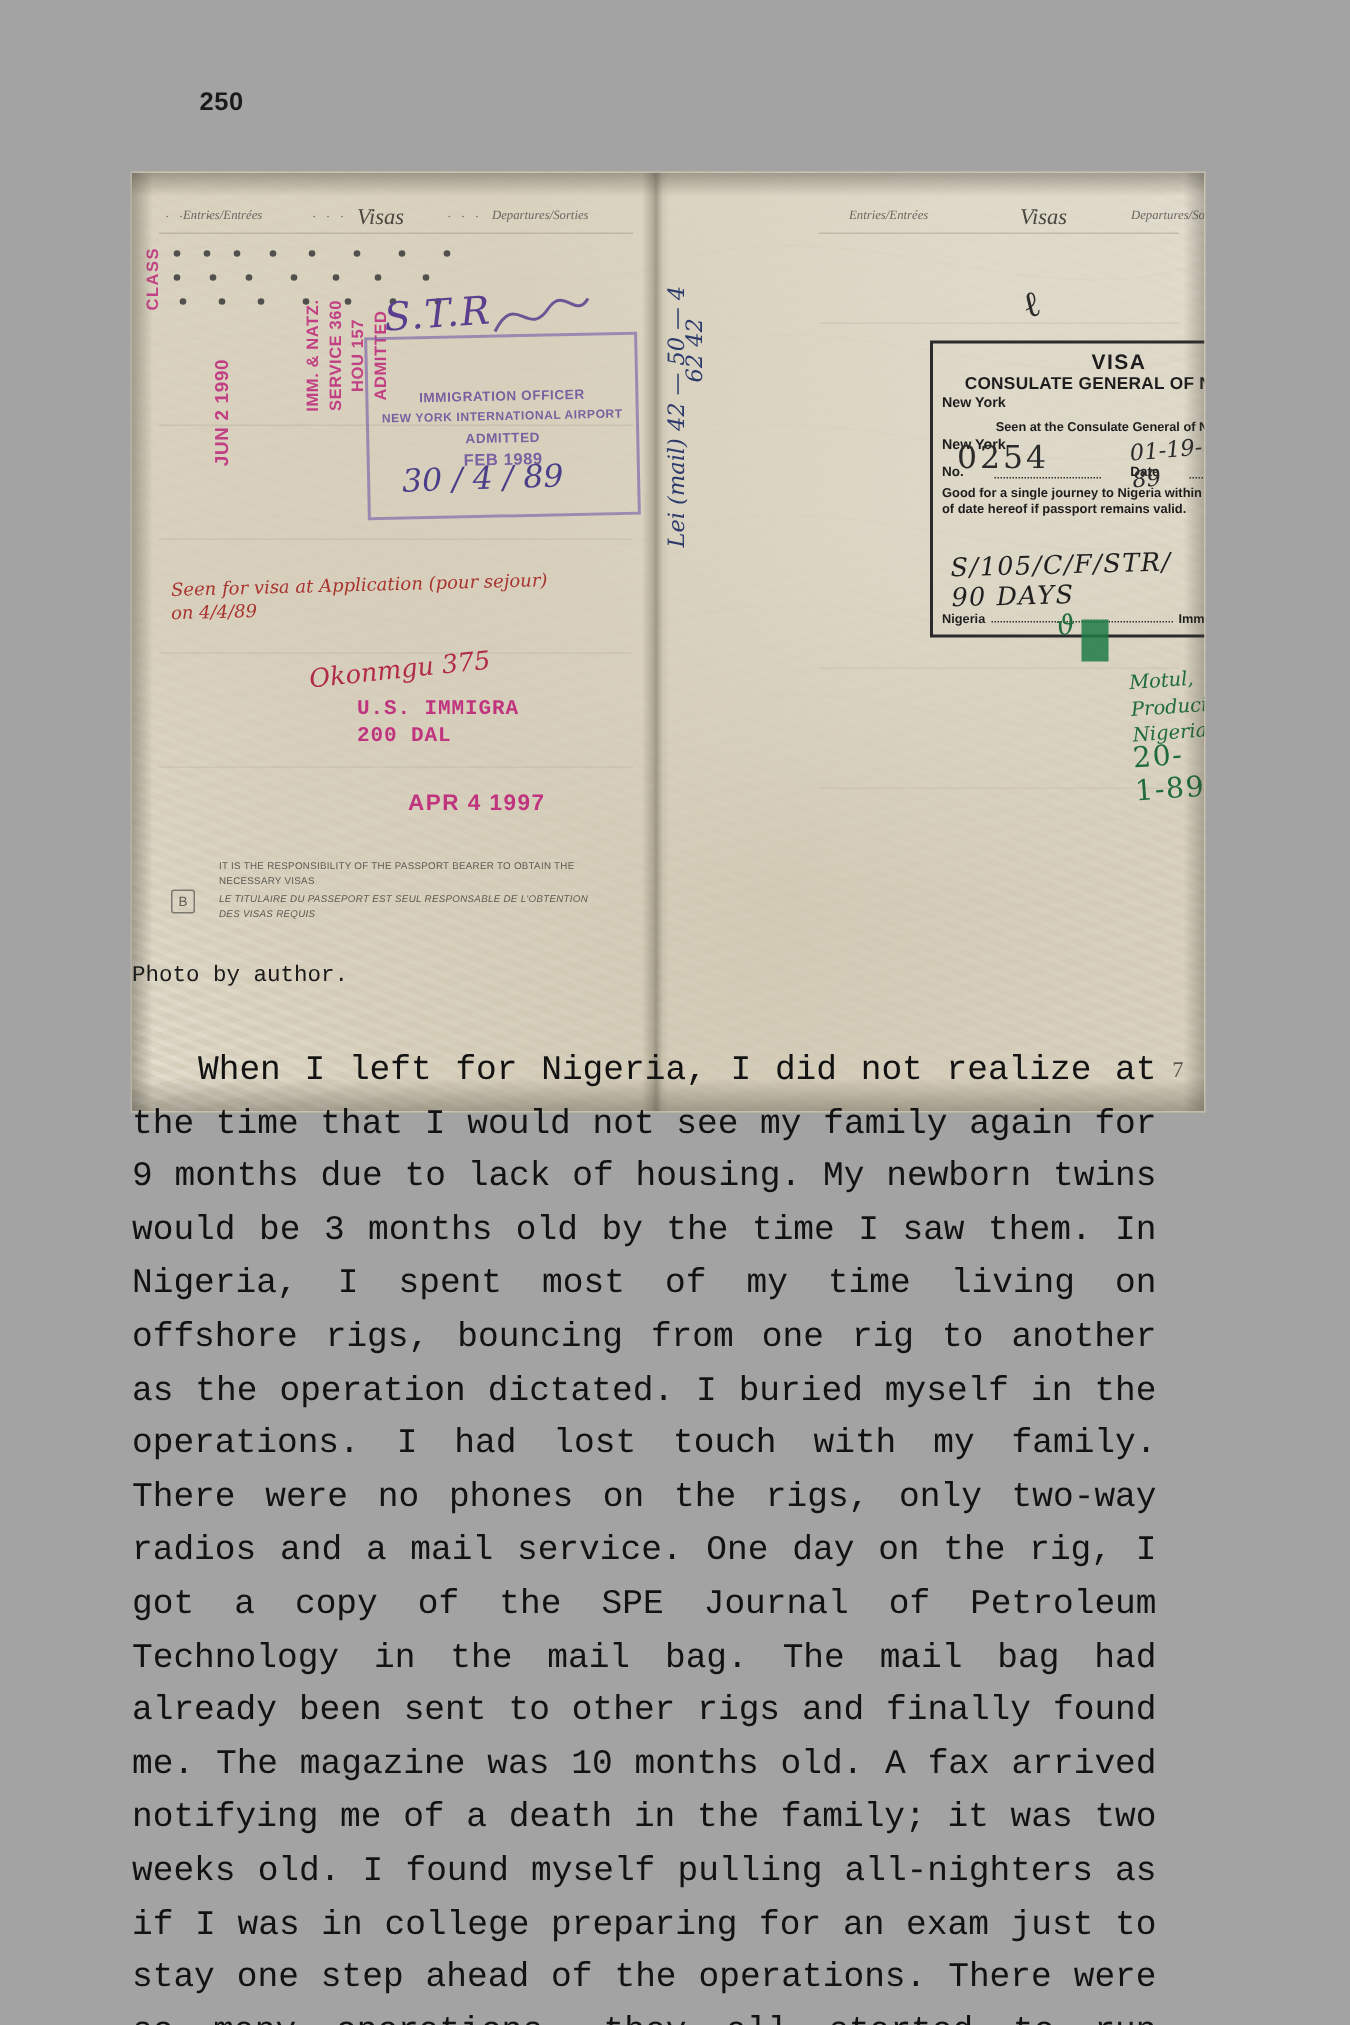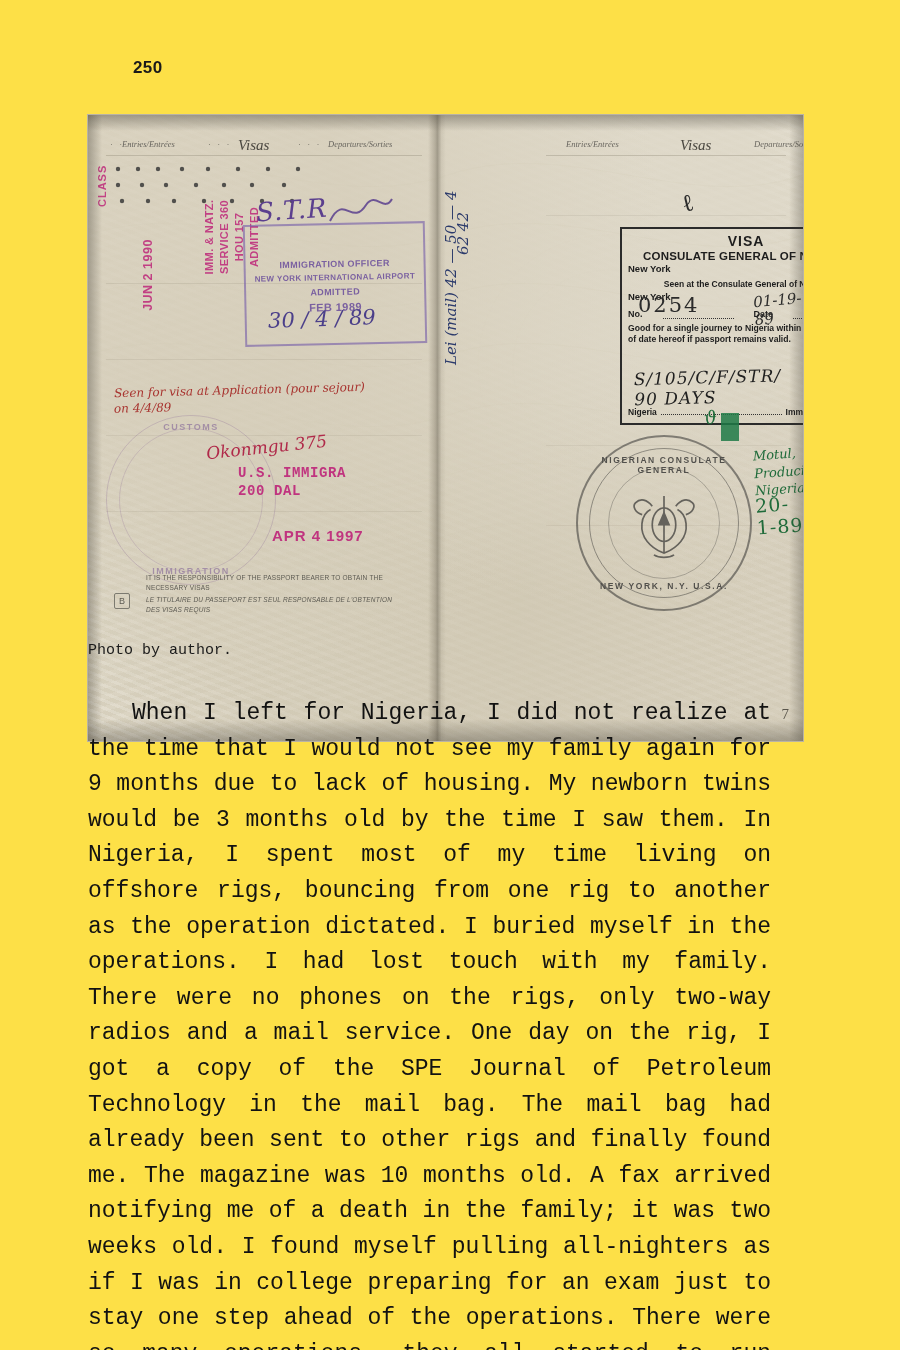--- a/index.html
+++ b/index.html
@@ -12,21 +12,21 @@
     height: 1350px;
     position: relative;
     font-family: "Liberation Serif", serif;
     color: #111111;
     overflow: hidden;
   }
 
   .page {
     position: absolute;
     inset: 0;
-    background: #fde047;
+    background: #a3a3a3;
   }
 
   .page-number {
     position: absolute;
     left: 133px;
     top: 58px;
     font-family: "Liberation Sans", sans-serif;
     font-size: 17px;
     font-weight: 700;
     letter-spacing: 0.4px;
@@ -695,25 +695,20 @@
         <div class="handwrite str-hand">S.T.R</div>
         <svg style="position:absolute; left:238px; top:76px;" width="70" height="42">
           <path d="M4,30 C18,2 26,36 40,14 C50,0 58,22 66,8" stroke="#5b3f8e" stroke-width="2" fill="none" opacity="0.85"></path>
         </svg>
 
         <div class="handwrite date-hand">30 / 4 / 89</div>
 
         <div class="handwrite red-note1">Seen for visa at Application (pour sejour)</div>
         <div class="handwrite red-note2">on 4/4/89</div>
 
-        <div class="circ-stamp">
-          <div class="inner"></div>
-          <div class="circ-top-text">CUSTOMS</div>
-          <div class="circ-bottom-text">IMMIGRATION</div>
-        </div>
 
         <div class="immig-sig">Okonmgu 375</div>
 
         <div class="us-immig">
           U.S. IMMIGRA<br>200 DAL
         </div>
 
         <div class="apr-date">APR 4 1997</div>
 
         <div class="fineprint en">IT IS THE RESPONSIBILITY OF THE PASSPORT BEARER TO OBTAIN THE NECESSARY VISAS</div>
@@ -768,38 +763,20 @@
         <div class="visa-cond-hand">S/105/C/F/STR/ 90 DAYS</div>
 
         <div class="green-sig">ϑ</div>
         <div class="green-block"></div>
         <div class="green-note">
           <span>Motul, Producing</span><br>
           <span>Nigeria</span>
         </div>
         <div class="green-date">20-1-89</div>
 
-        <div class="seal">
-          <div class="ring2"></div>
-          <div class="ring3"></div>
-          <div class="seal-top">NIGERIAN CONSULATE GENERAL</div>
-          <div class="seal-bottom">NEW YORK, N.Y. U.S.A.</div>
-          <svg class="seal-emblem" viewBox="0 0 100 100">
-            <g stroke="#2c2c2c" fill="none" stroke-width="2">
-              <path d="M50,18 L50,86"></path>
-              <path d="M34,34 C22,40 20,60 30,72 C38,82 46,84 50,86"></path>
-              <path d="M66,34 C78,40 80,60 70,72 C62,82 54,84 50,86"></path>
-              <path d="M36,30 C30,22 22,20 16,26 C12,30 16,38 24,40"></path>
-              <path d="M64,30 C70,22 78,20 84,26 C88,30 84,38 76,40"></path>
-              <ellipse cx="50" cy="52" rx="14" ry="20"></ellipse>
-              <path d="M50,38 L44,52 L56,52 Z" fill="#2c2c2c"></path>
-              <path d="M38,88 C44,92 56,92 62,88"></path>
-            </g>
-          </svg>
-        </div>
 
         <div class="page-num-right">7</div>
       </div>
 
       <div class="gutter"></div>
       <div class="edge-shadow-top"></div>
       <div class="edge-shadow-bottom"></div>
       <div class="edge-shadow-left"></div>
       <div class="edge-shadow-right"></div>
     </div>

